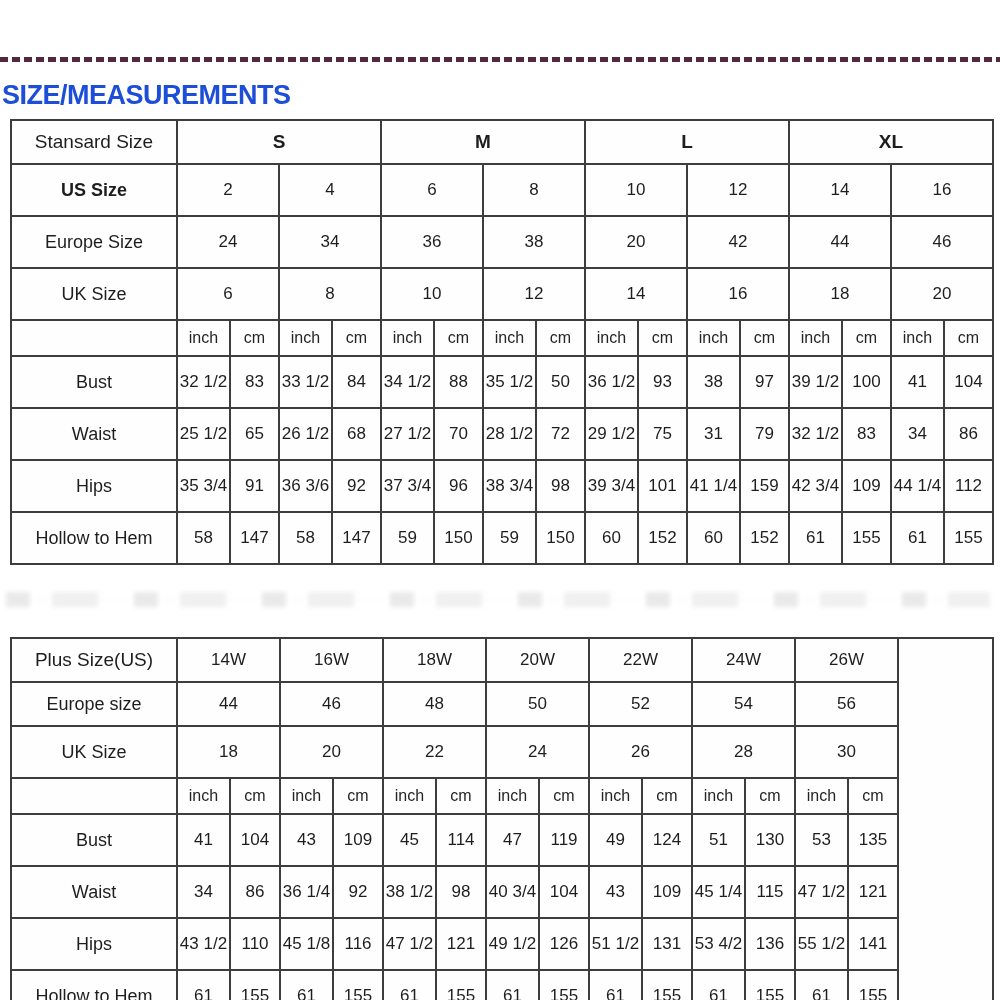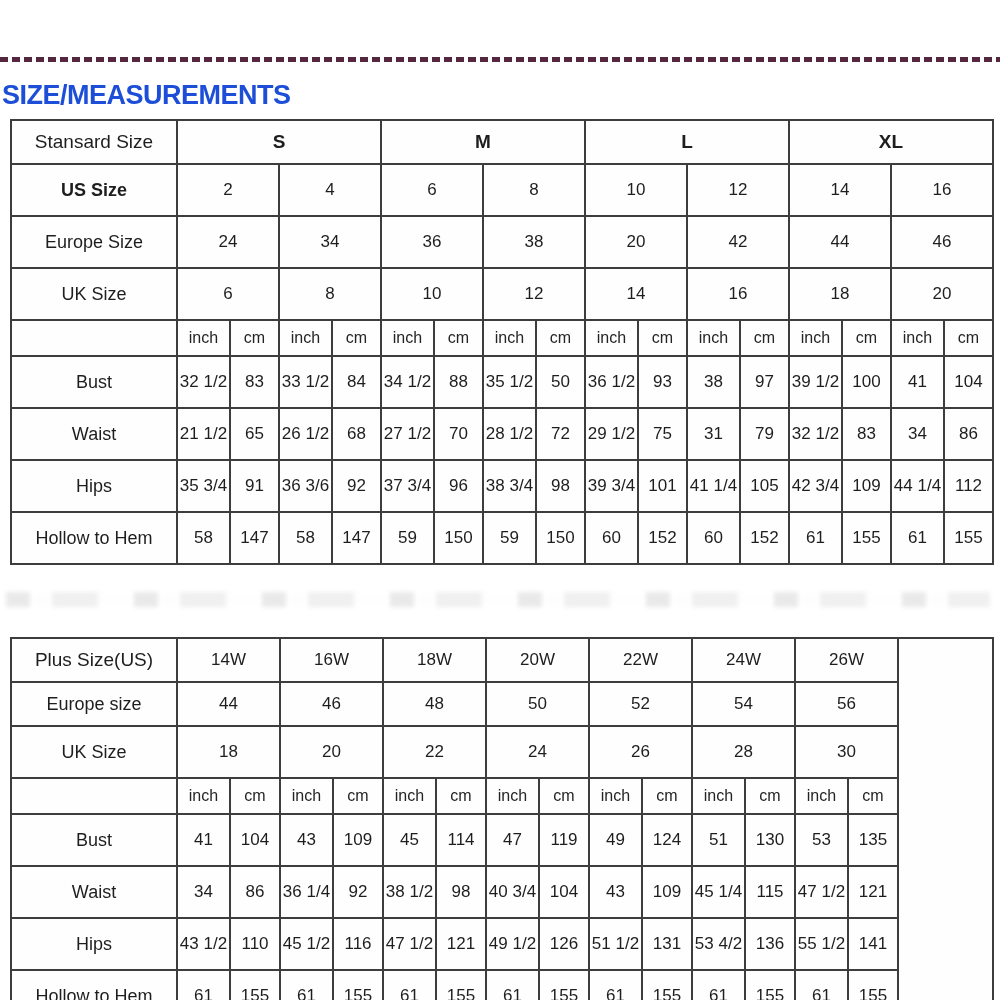--- a/index.html
+++ b/index.html
@@ -209,21 +209,21 @@
       <td>100</td>
 
       <td>41</td>
 
       <td>104</td>
 
   </tr>
   <tr>
     <td class="rowlabel">Waist</td>
 
-      <td>21 1/2</td>
+      <td>25 1/2</td>
 
       <td>65</td>
 
       <td>26 1/2</td>
 
       <td>68</td>
 
       <td>27 1/2</td>
 
       <td>70</td>
@@ -267,21 +267,21 @@
       <td>38 3/4</td>
 
       <td>98</td>
 
       <td>39 3/4</td>
 
       <td>101</td>
 
       <td>41 1/4</td>
 
-      <td>105</td>
+      <td>159</td>
 
       <td>42 3/4</td>
 
       <td>109</td>
 
       <td>44 1/4</td>
 
       <td>112</td>
 
   </tr>
@@ -497,21 +497,21 @@
       <td>121</td>
 
   </tr>
   <tr>
     <td class="rowlabel">Hips</td>
 
       <td>43 1/2</td>
 
       <td>110</td>
 
-      <td>45 1/2</td>
+      <td>45 1/8</td>
 
       <td>116</td>
 
       <td>47 1/2</td>
 
       <td>121</td>
 
       <td>49 1/2</td>
 
       <td>126</td>

